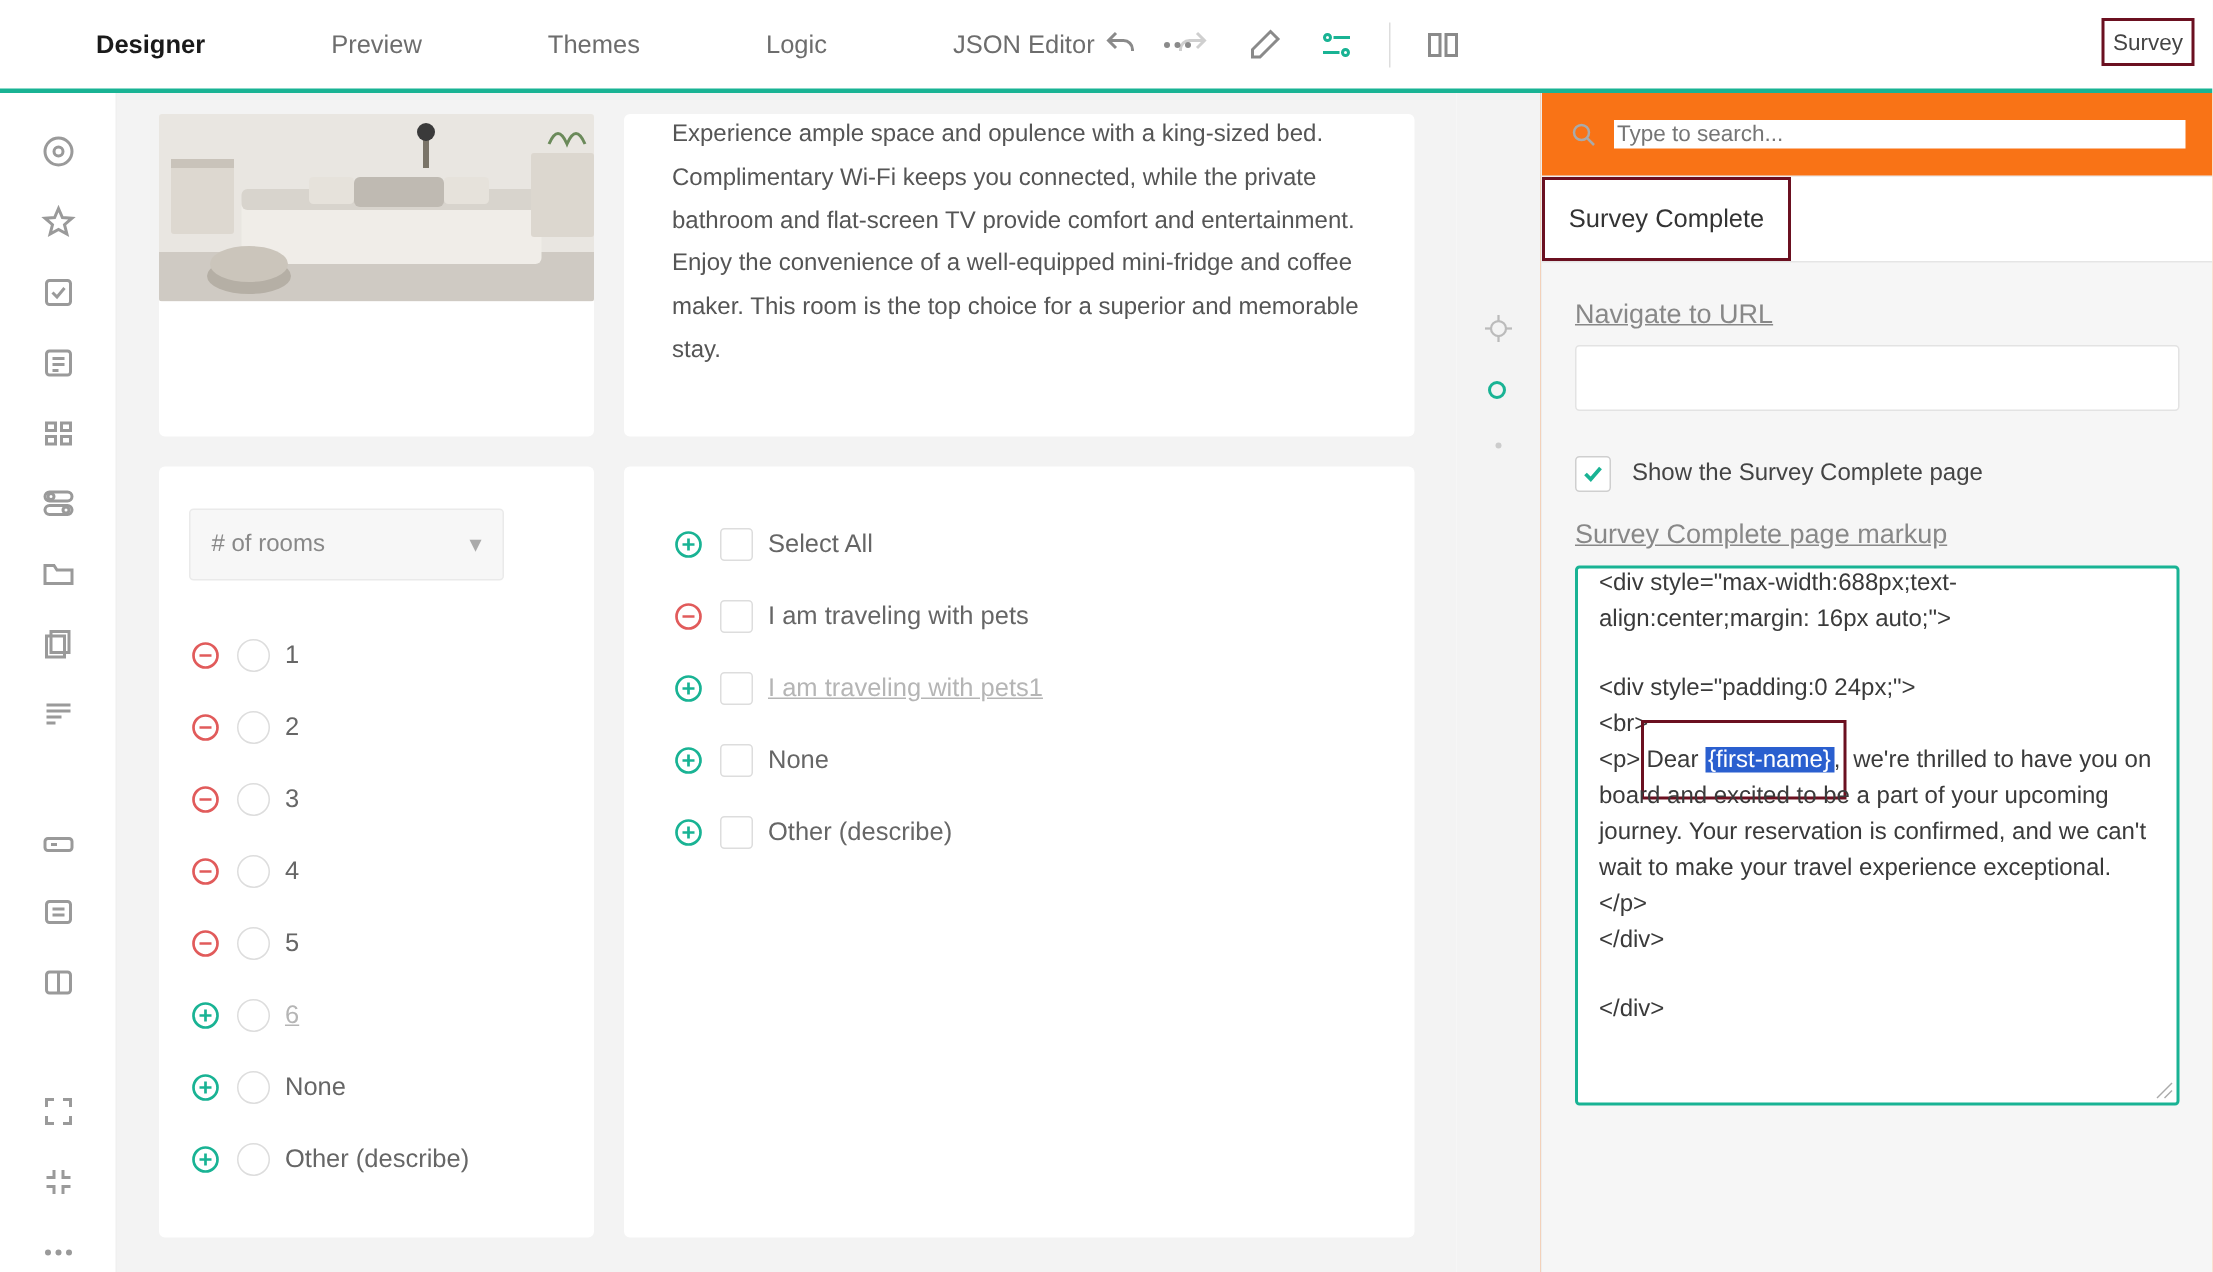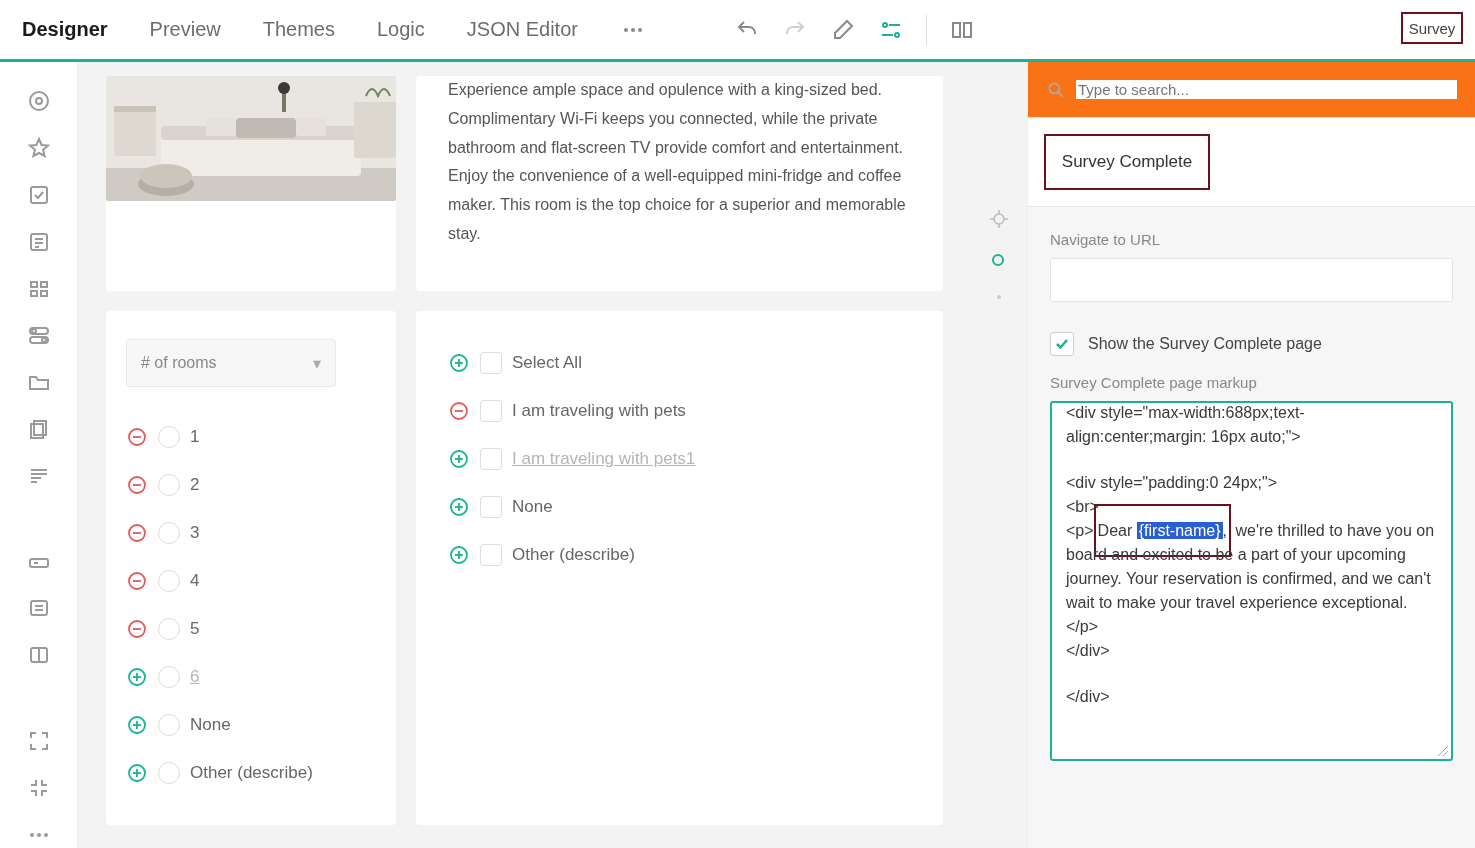--- a/index.html
+++ b/index.html
@@ -2,21 +2,21 @@
 <html><head>
 <meta charset="utf-8">
 <style>
   * { box-sizing: border-box; }
   html, body { margin:0; padding:0; font-family: "Segoe UI", Arial, sans-serif; font-size:15px; color:#333; background:#fff; }
   body { width:1475px; height:848px; overflow:hidden; display:flex; flex-direction:column; }
 
   
   .topbar { height:62px; border-bottom:3px solid #19b394; display:flex; align-items:center; position:relative; }
   .tabs { display:flex; align-items:center; gap:42px; margin-left:22px; }
-  .tab { font-size:20px; color:#6d6d6d; cursor:pointer; }
+  .tab { font-size:17px; color:#6d6d6d; cursor:pointer;margin-left:42px; }
   .tab.active { color:#1a1a1a; font-weight:600; }
   .toolbar { position:absolute; right:500px; display:flex; align-items:center; gap:22px; }
   .ticon { width:26px; height:26px; display:flex; align-items:center; justify-content:center; color:#8a8a8a; }
   .ticon.green { color:#19b394; }
   .tbar-divider { width:1px; height:30px; background:#ddd; }
   .survey-pill { position:absolute; right:12px; top:12px; width:62px; height:32px; border:2px solid #6b1020; color:#444; display:flex; align-items:center; justify-content:center; font-size:15px; }
 
   
   .main { flex:1; display:flex; overflow:hidden; }
 
@@ -49,23 +49,23 @@
 
   
   .indicators { width:56px; display:flex; flex-direction:column; align-items:center; gap:24px; padding-top:148px; }
   .ind { width:18px; height:18px; }
 
   
   .panel { width:448px; border-left:1px solid #eee; background:#f97316; display:flex; flex-direction:column; }
   .searchbox { height:56px; display:flex; align-items:center; gap:10px; padding:0 18px; border-bottom:1px solid #eee; }
   .searchbox .sicon { color:#aaa; }
   .searchbox input { border:none; outline:none; font-size:15px; color:#888; flex:1; }
-  .panel-tab { margin:16px; border:2px solid #6b1020; width:166px; height:56px; display:flex; align-items:center; justify-content:center; font-size:17px; color:#333; font-weight:500; }
+  .panel-tab { margin:0; border:2px solid #6b1020; width:166px; height:56px; display:flex; align-items:center; justify-content:center; font-size:17px; color:#333; font-weight:500; }
   .panel-body { flex:1; background:#f6f6f6; border-top:1px solid #e5e5e5; padding:18px 22px; overflow:hidden; }
-  .plabel { color:#888; font-size:15px; margin-bottom:10px; margin-top:6px; }
+  .plabel { color:#888; font-size:18px; margin-bottom:10px; margin-top:6px;text-decoration:underline; }
   .pinput { width:100%; height:44px; background:#fff; border:1px solid #e3e3e3; border-radius:3px; margin-bottom:14px; }
   .pcheckrow { display:flex; align-items:center; gap:14px; margin:16px 0 18px 0; }
   .pcheck { width:24px; height:24px; border:1px solid #cfcfcf; background:#fff; border-radius:3px; display:flex; align-items:center; justify-content:center; color:#19b394; }
   .pcheckrow .txt { font-size:16px; color:#444; }
   .markup-box { width:100%; height:360px; background:#fff; border:2px solid #19b394; border-radius:3px; padding:10px 14px; font-size:16px; line-height:1.5; color:#3a3a3a; position:relative; overflow:hidden; }
   .markup-inner { position:relative; top:-12px; }
   .markup-box .hlbox { border:2px solid #6b1020; padding:16px 2px; }
   .markup-box .selword { background:#2a5fcf; color:#fff; padding:0 2px; }
   .markup-box .corner { position:absolute; right:2px; bottom:2px; width:14px; height:14px; }
   .dynurlrow { display:flex; align-items:center; justify-content:space-between; margin-top:20px; }

